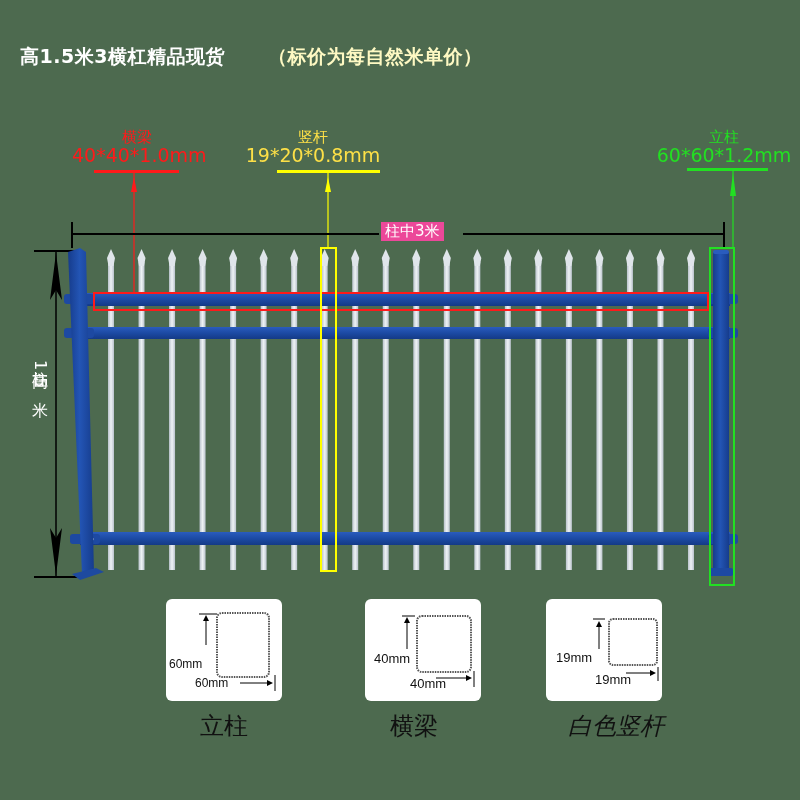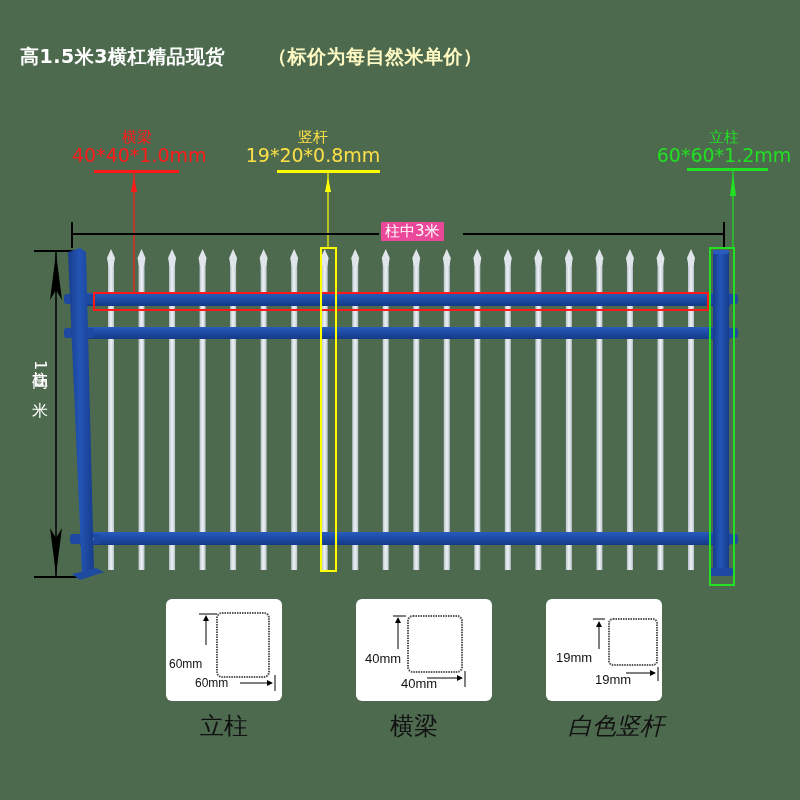--- a/index.html
+++ b/index.html
@@ -234,21 +234,21 @@
     <line x1="33" y1="15" x2="51" y2="15" stroke="#000" stroke-width="1"></line>
     <line x1="40" y1="46" x2="40" y2="18" stroke="#000" stroke-width="1"></line>
     <polygon points="40,16 37,22 43,22" fill="#000"></polygon>
     <text x="3" y="69" font-size="12" fill="#111">60mm</text>
     <text x="29" y="88" font-size="12" fill="#111">60mm</text>
     <line x1="74" y1="84" x2="105" y2="84" stroke="#000" stroke-width="1"></line>
     <polygon points="107,84 101,81 101,87" fill="#000"></polygon>
     <line x1="109" y1="76" x2="109" y2="92" stroke="#000" stroke-width="1"></line>
   </svg>
 </div>
-<div class="card" style="left:356px;padding-left:20px;">
+<div class="card" style="left:365px;">
   <svg width="116" height="102">
     <rect x="52" y="17" width="54" height="56" rx="5" fill="none" stroke="#555" stroke-width="2" stroke-dasharray="1.5 1"></rect>
     <line x1="37" y1="17" x2="50" y2="17" stroke="#000" stroke-width="1"></line>
     <line x1="42" y1="50" x2="42" y2="20" stroke="#000" stroke-width="1"></line>
     <polygon points="42,18 39,24 45,24" fill="#000"></polygon>
     <text x="9" y="64" font-size="13" fill="#111">40mm</text>
     <text x="45" y="89" font-size="13" fill="#111">40mm</text>
     <line x1="71" y1="79" x2="105" y2="79" stroke="#000" stroke-width="1"></line>
     <polygon points="107,79 101,76 101,82" fill="#000"></polygon>
     <line x1="109" y1="72" x2="109" y2="88" stroke="#000" stroke-width="1"></line>

